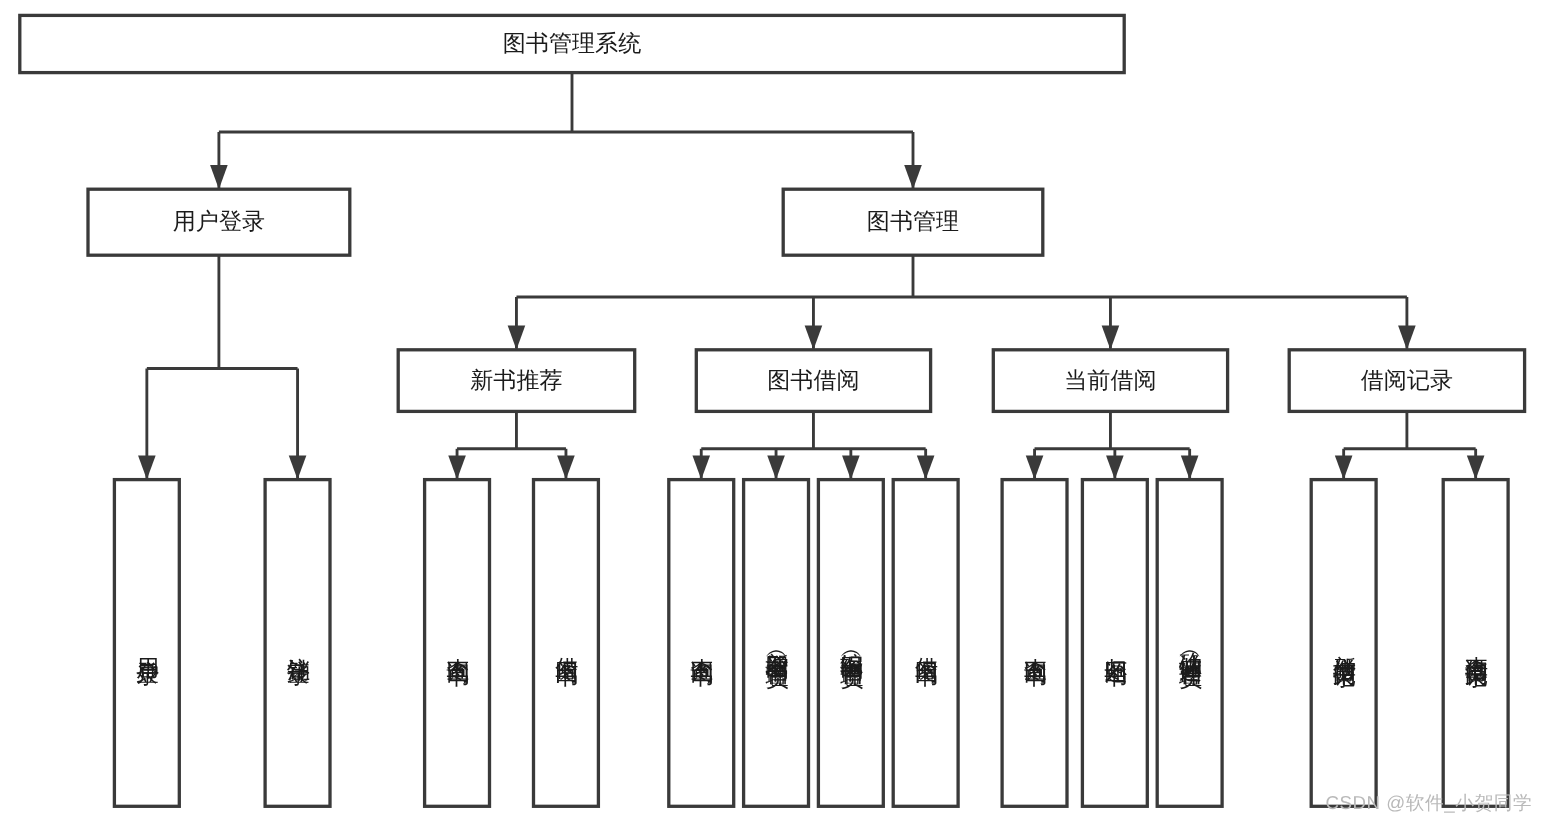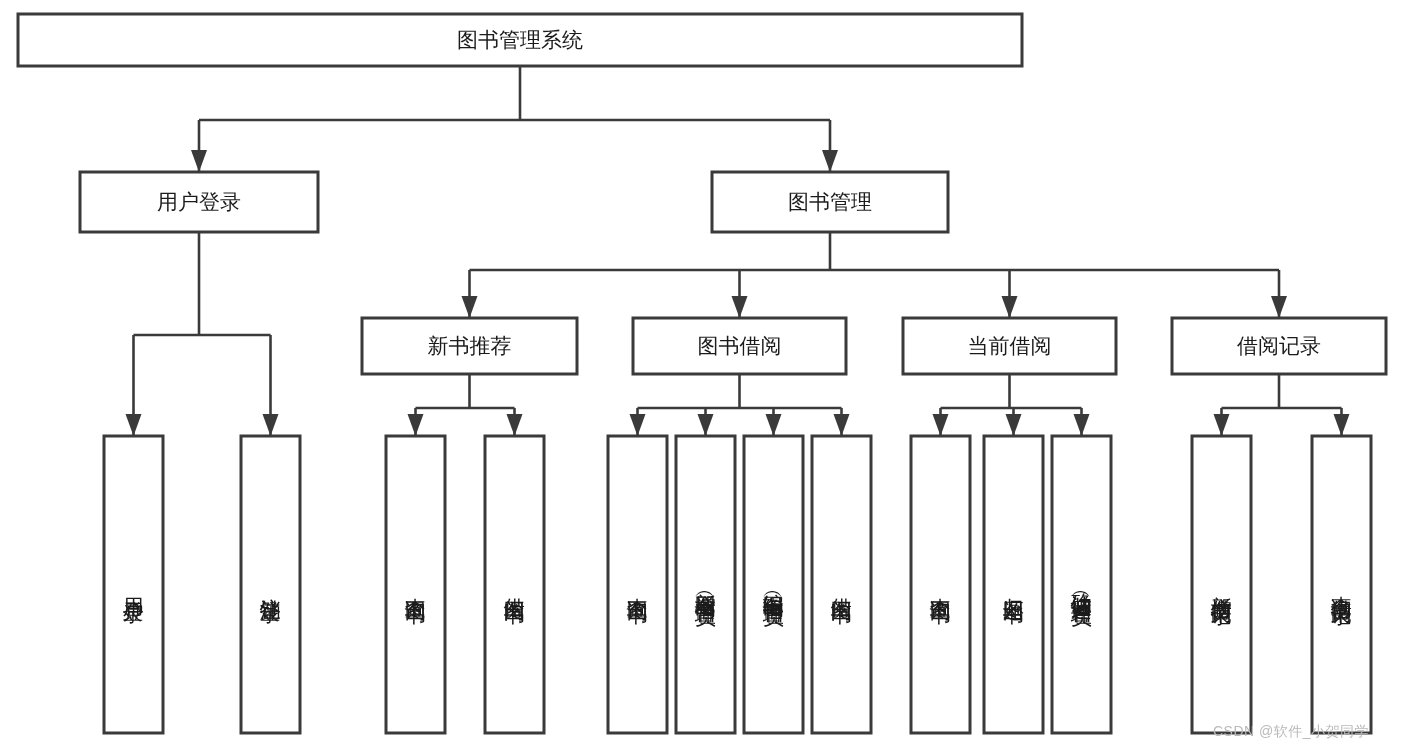--- a/index.html
+++ b/index.html
@@ -12,20 +12,21 @@
     height: 747px;
     font-family: "Liberation Sans", "DejaVu Sans", sans-serif;
     position: relative;
     overflow: hidden;
   }
   #diagram-root {
     position: absolute;
     inset: 0;
     width: 1377px;
     height: 747px;
+    padding-left: 24px;
   }
   svg#flowchart {
     position: absolute;
     left: 0;
     top: 0;
     width: 1405px;
     height: 747px;
     display: block;
   }
   .node-rect {
@@ -66,21 +67,21 @@
     color: #1b1b1b;
     letter-spacing: 2px;
     white-space: nowrap;
     text-align: center;
   }
   .watermark {
     position: absolute;
     right: 8px;
     bottom: 6px;
     font-family: "Liberation Sans", "DejaVu Sans", sans-serif;
-    font-size: 14px;
+    font-size: 17px;
     color: #b9b9b9;
     letter-spacing: 0.5px;
     user-select: none;
     white-space: nowrap;
   }
 </style>
 </head>
 <body>
 
 <div id="diagram-root">

